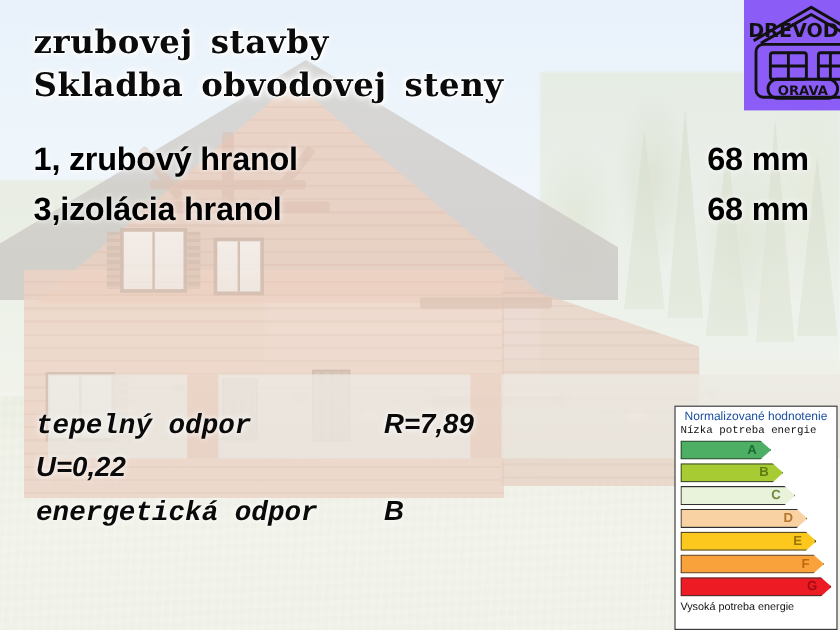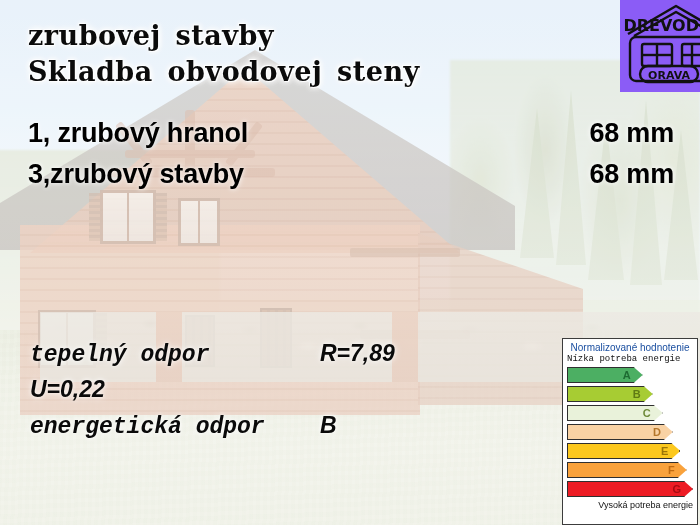--- a/index.html
+++ b/index.html
@@ -233,21 +233,20 @@
     line-height:12px; white-space:nowrap;
   }
   .energy-low {
     font-size:9px; color:#111; line-height:11px;
     font-family:Liberation Mono, monospace;
   }
   .energy-high {
     font-size:9px; color:#111; line-height:11px;
     font-family:"Liberation Sans", sans-serif;
     margin-top:1px;
-    text-align:right;
   }
   .bars { margin-top:1px; }
   .bar-wrap { height:19px; position:relative; }
   .bar {
     position:absolute; left:0; top:1px; height:16px;
     border:1px solid #2f2f2f;
     box-sizing:border-box;
     clip-path: polygon(0 0, calc(100% - 9px) 0, 100% 50%, calc(100% - 9px) 100%, 0 100%);
     display:flex; align-items:center; justify-content:flex-end;
   }
@@ -355,21 +354,21 @@
       <div>zrubovej stavby</div>
       <div>Skladba obvodovej steny</div>
     </div>
 
     <div class="spec-list">
       <div class="spec-row">
         <div class="spec-label">1, zrubový hranol</div>
         <div class="spec-value">68 mm</div>
       </div>
       <div class="spec-row">
-        <div class="spec-label">3,zrubový stavby</div>
+        <div class="spec-label">3,izolácia hranol</div>
         <div class="spec-value">68 mm</div>
       </div>
     </div>
 
     <div class="perf-list">
       <div class="perf-row">
         <div class="perf-label">tepelný odpor</div>
         <div class="perf-value">R=7,89</div>
       </div>
       <div class="perf-row">

